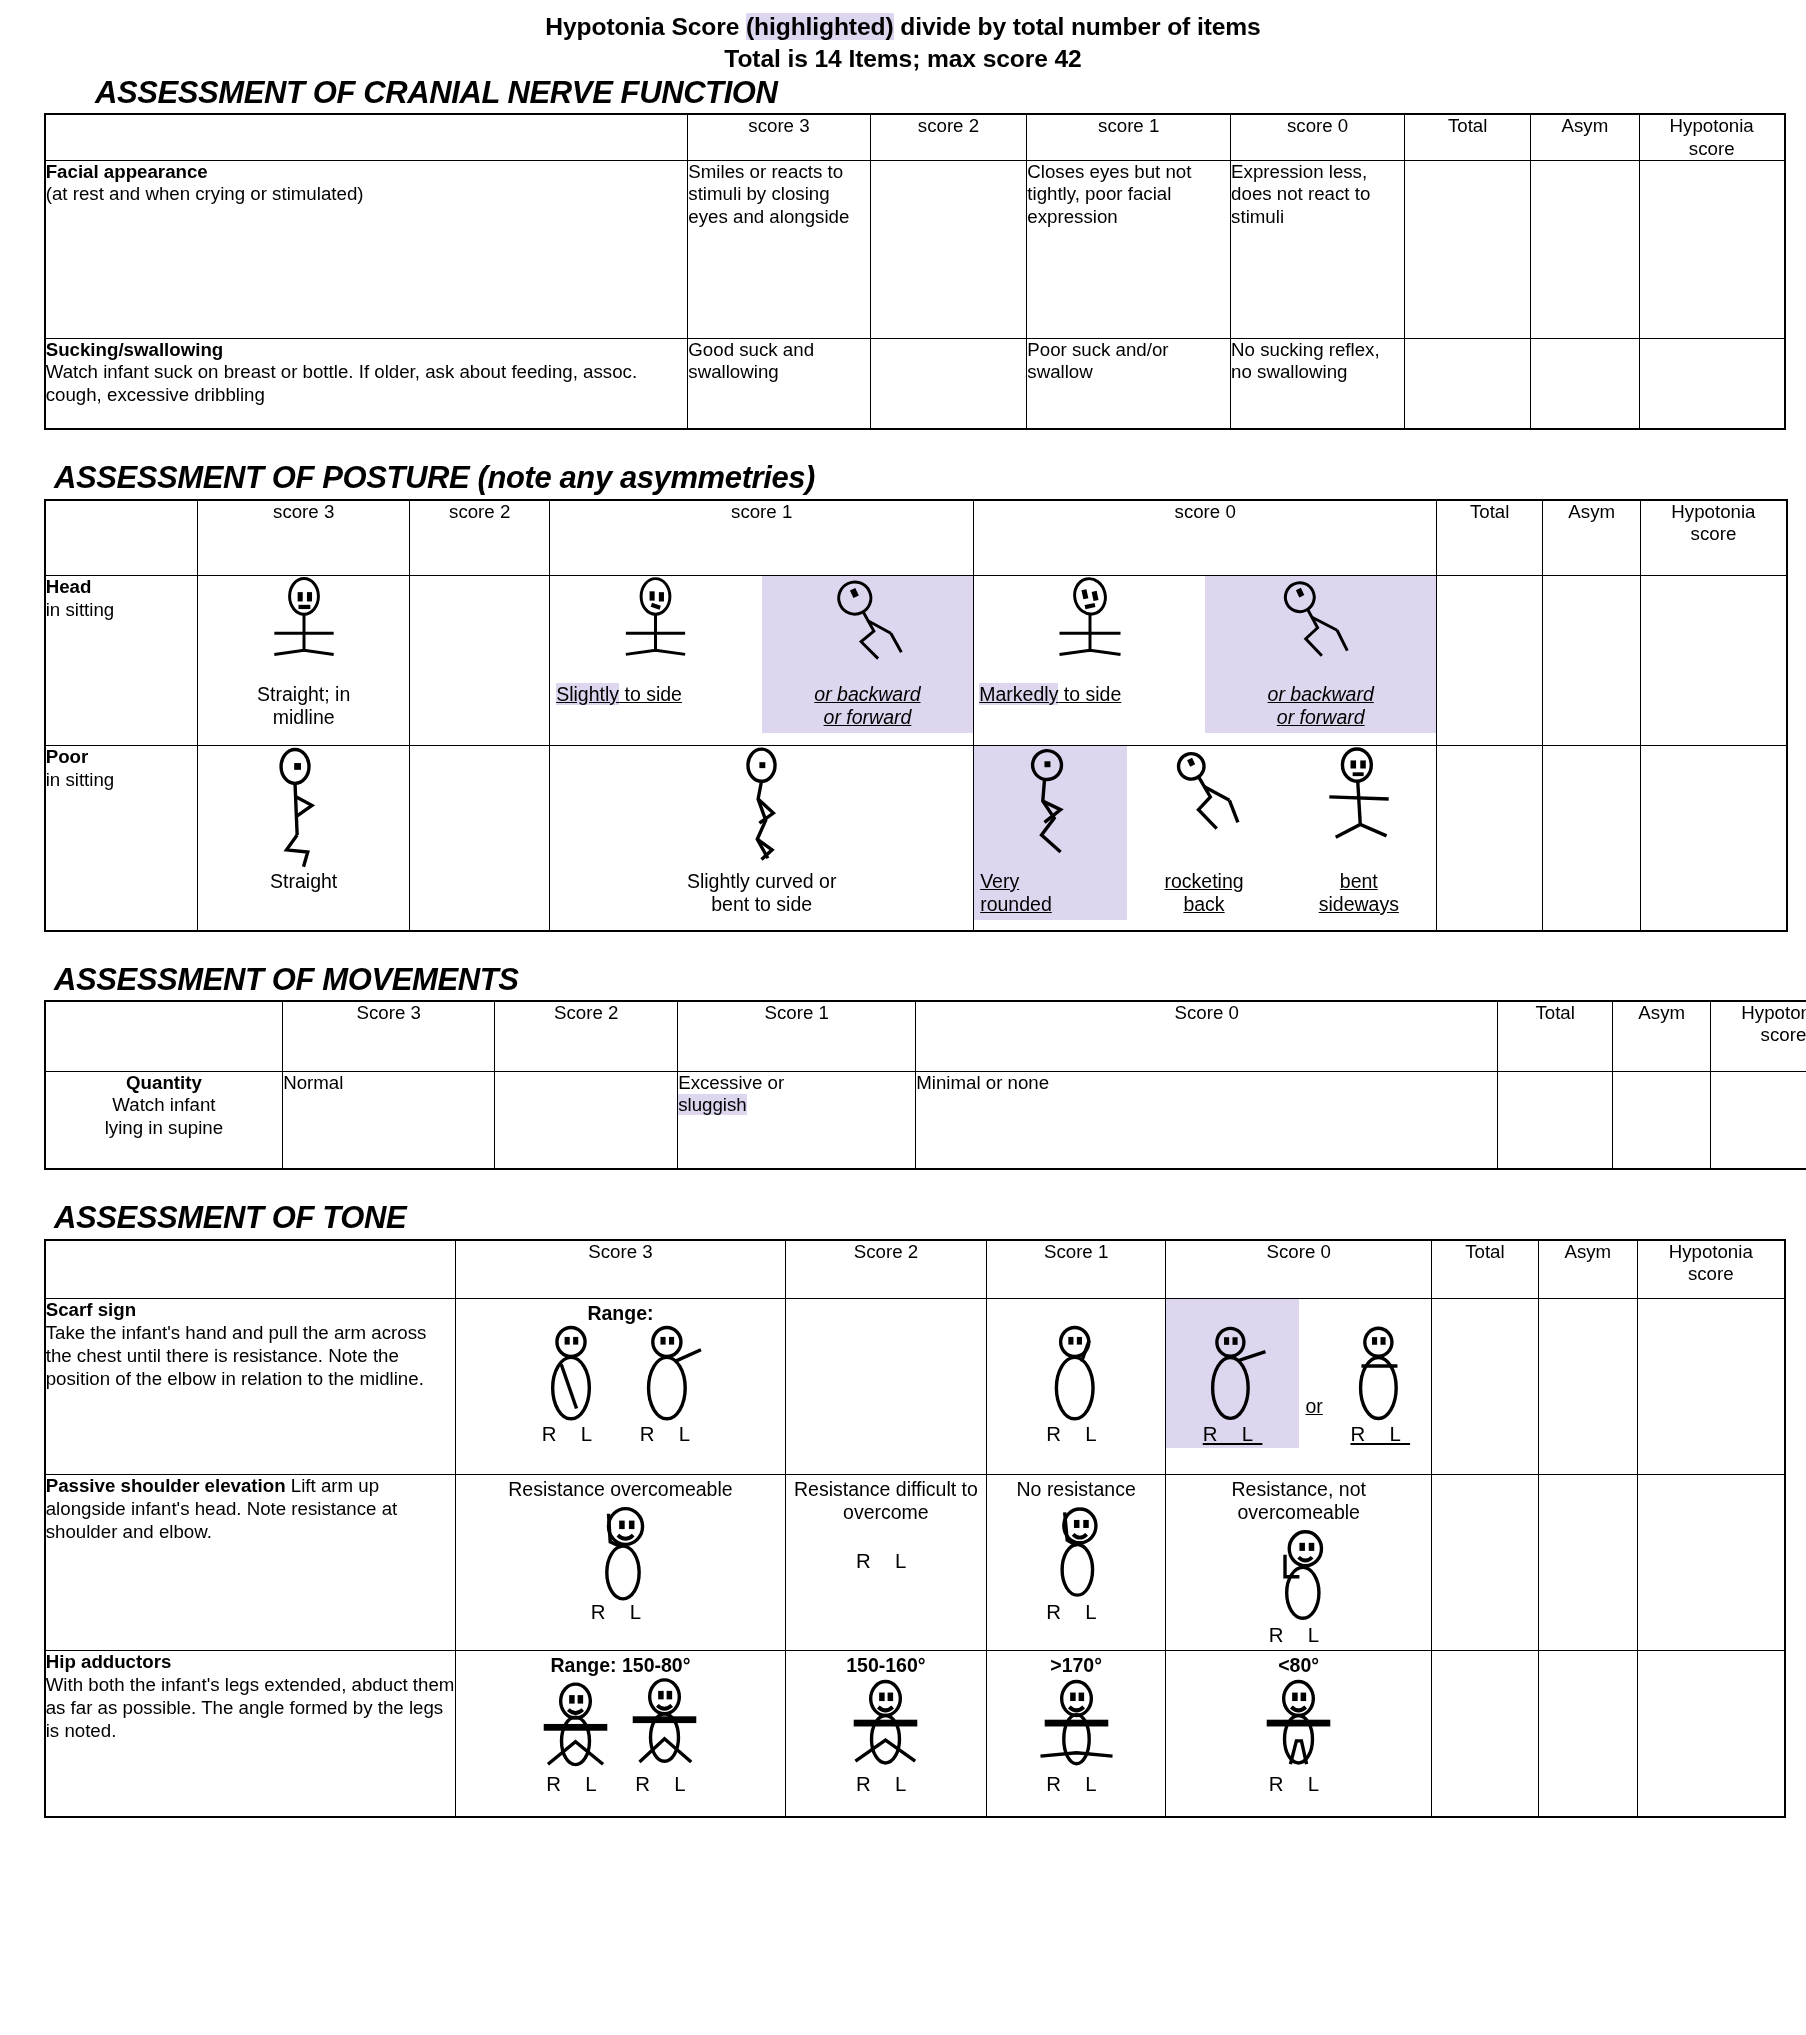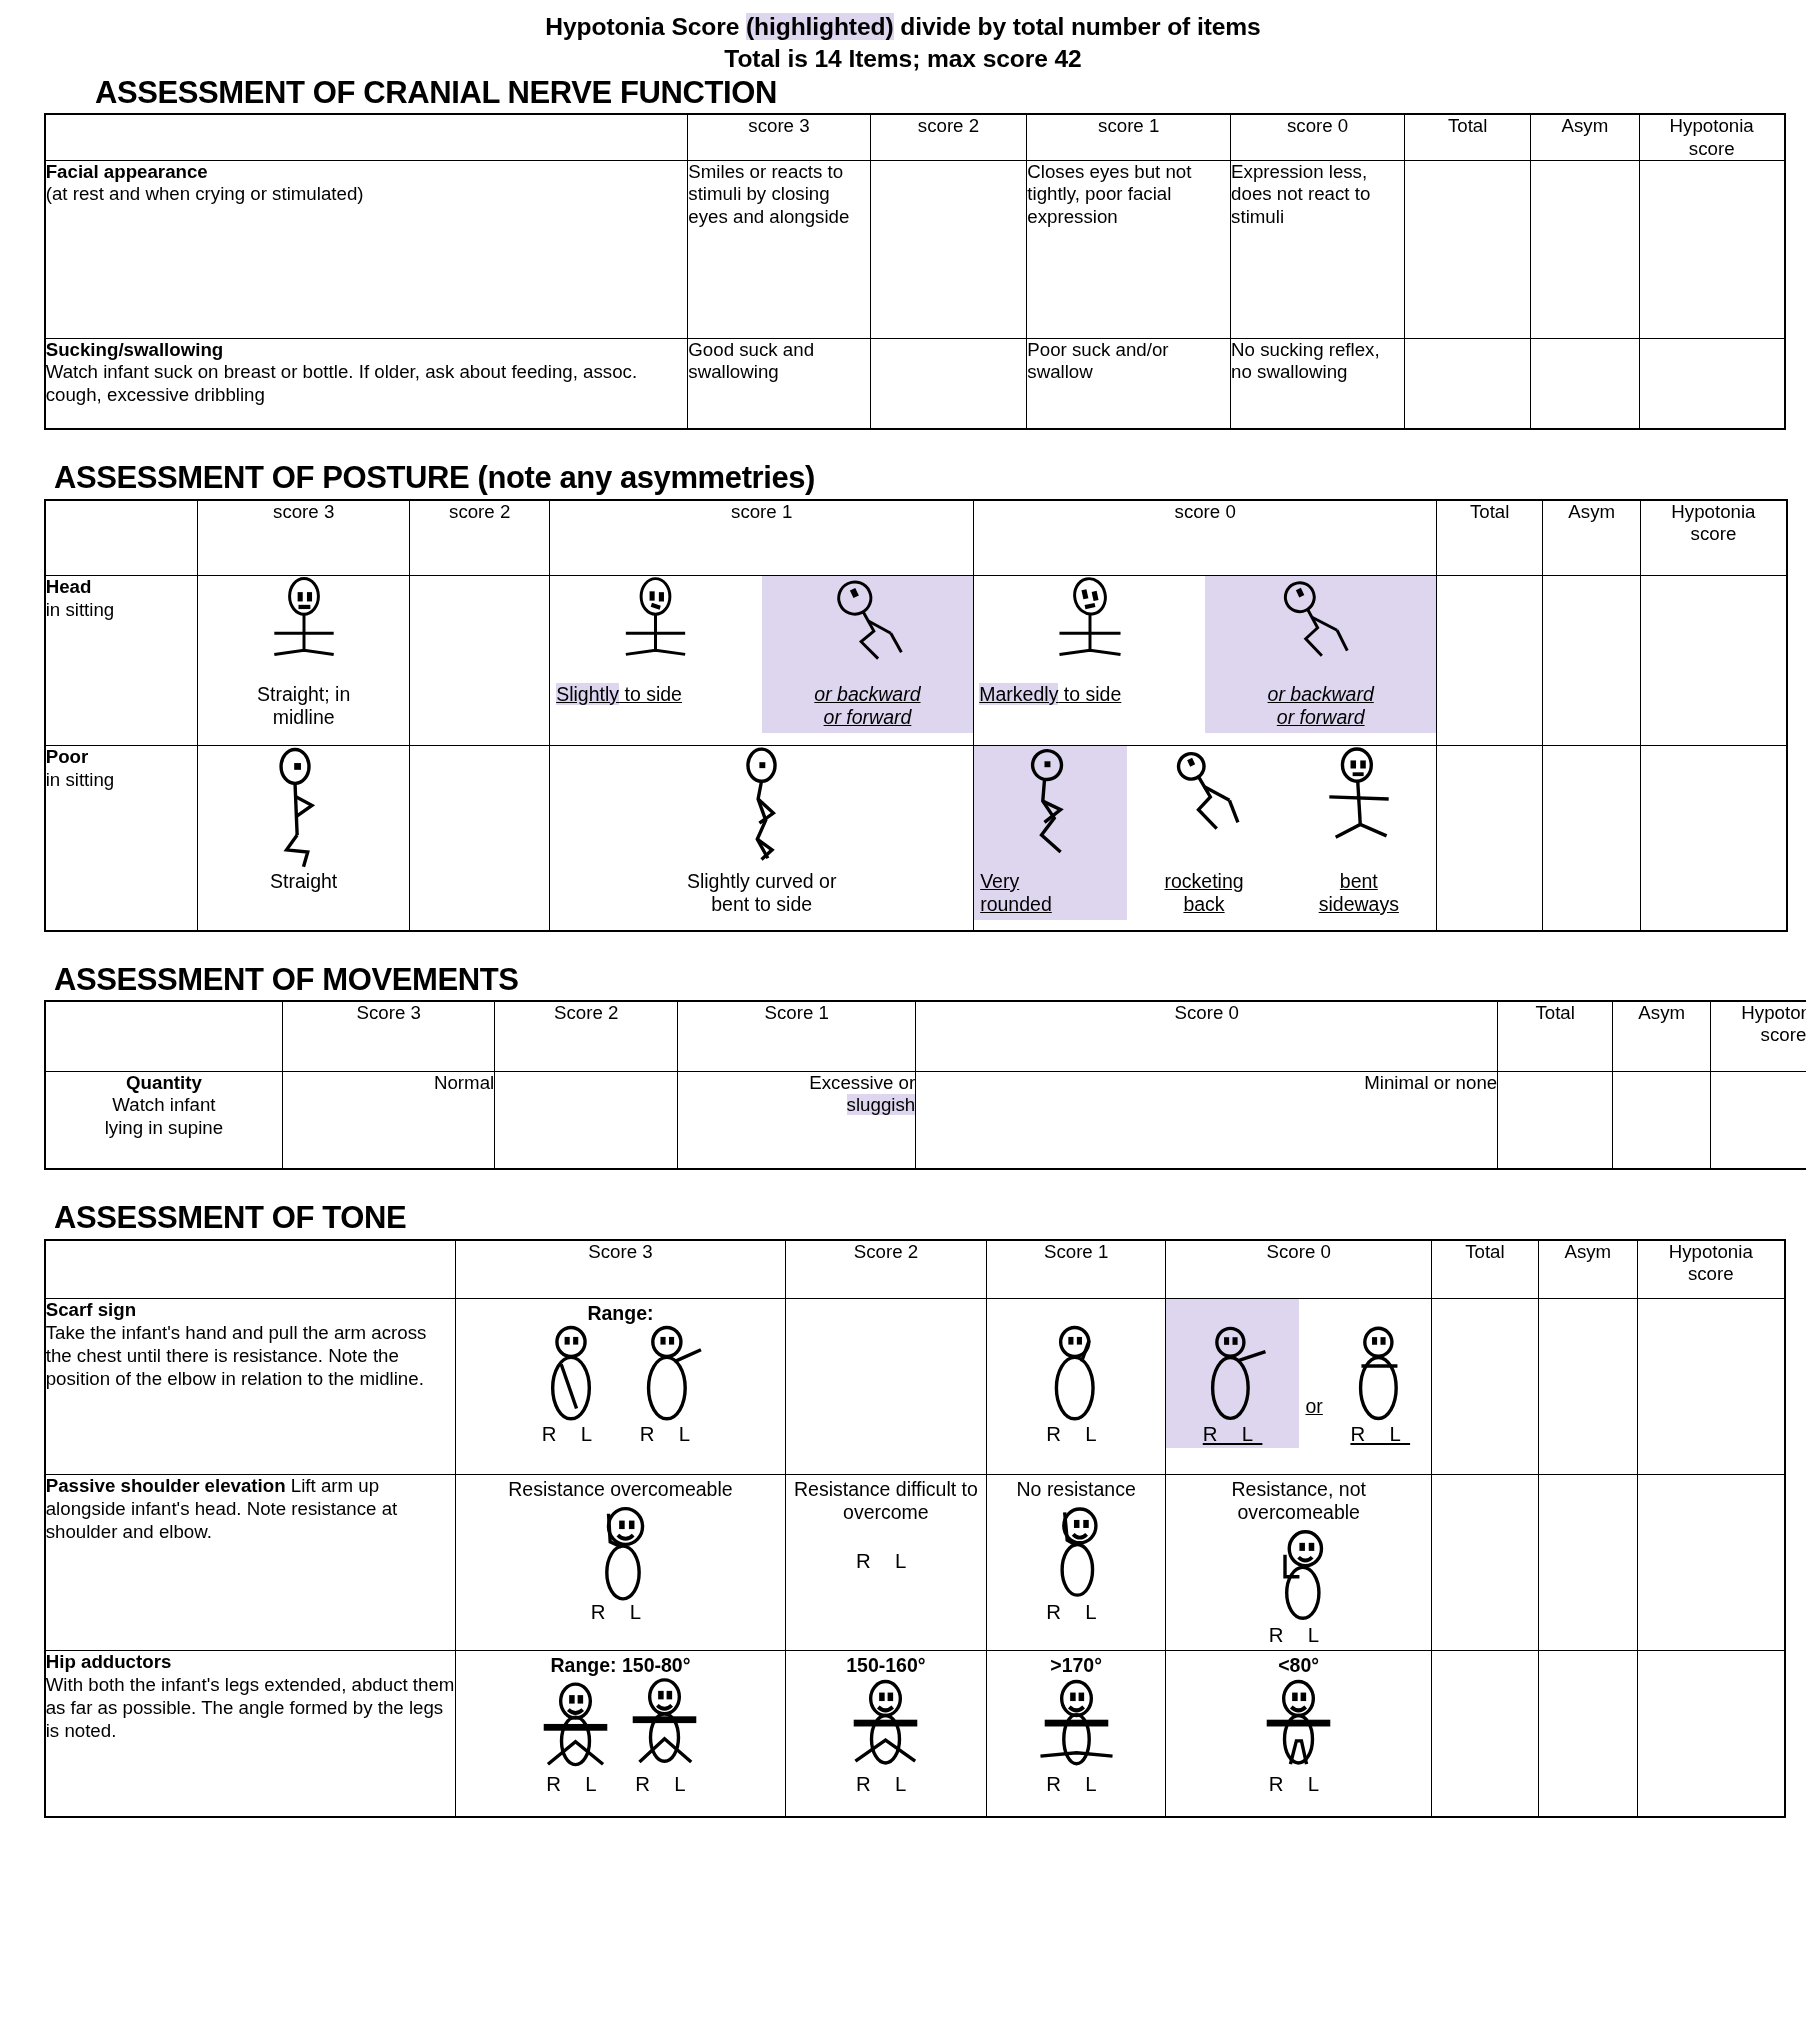--- a/index.html
+++ b/index.html
@@ -34,20 +34,21 @@
   .doc-header .line { display: block; white-space: nowrap; }
   .hl { background: #ded6ef; }
 
   
   .section-title {
     font-size: 31px;
     font-weight: bold;
     letter-spacing: -0.4px;
     margin: 0 0 2.5px 0;
     padding-left: 64px;
+    font-style: italic;
   }
   .section-title.flush { padding-left: 23px; }
 
   
   table.grid {
     border-collapse: collapse;
     table-layout: fixed;
     width: 1742px;
     margin: 0 0 0 12.7px;
     border: 2.1px solid #000;
@@ -75,21 +76,21 @@
     font-size: 19.5px;
     line-height: 1.22;
     text-align: left;
   }
   td.rowlabel .bold { font-weight: bold; }
   td.cell {
     padding: 4.2px 6px;
     font-size: 19.5px;
     line-height: 1.22;
   }
-  td.center { text-align: right; }
+  td.center { text-align: left; }
   td.purple { background: #ded6ef; }
 
   
   .split { display: flex; width: 100%; height: 100%; }
   .half { flex: 1 1 0; min-width: 0; position: relative; text-decoration: underline; }
   .pane-purple { background: #ded6ef; }
   .pane-plain { background: #ffffff; }
 
   .fig { text-align: center; }
   .fig svg { display: block; margin: 0 auto; }

